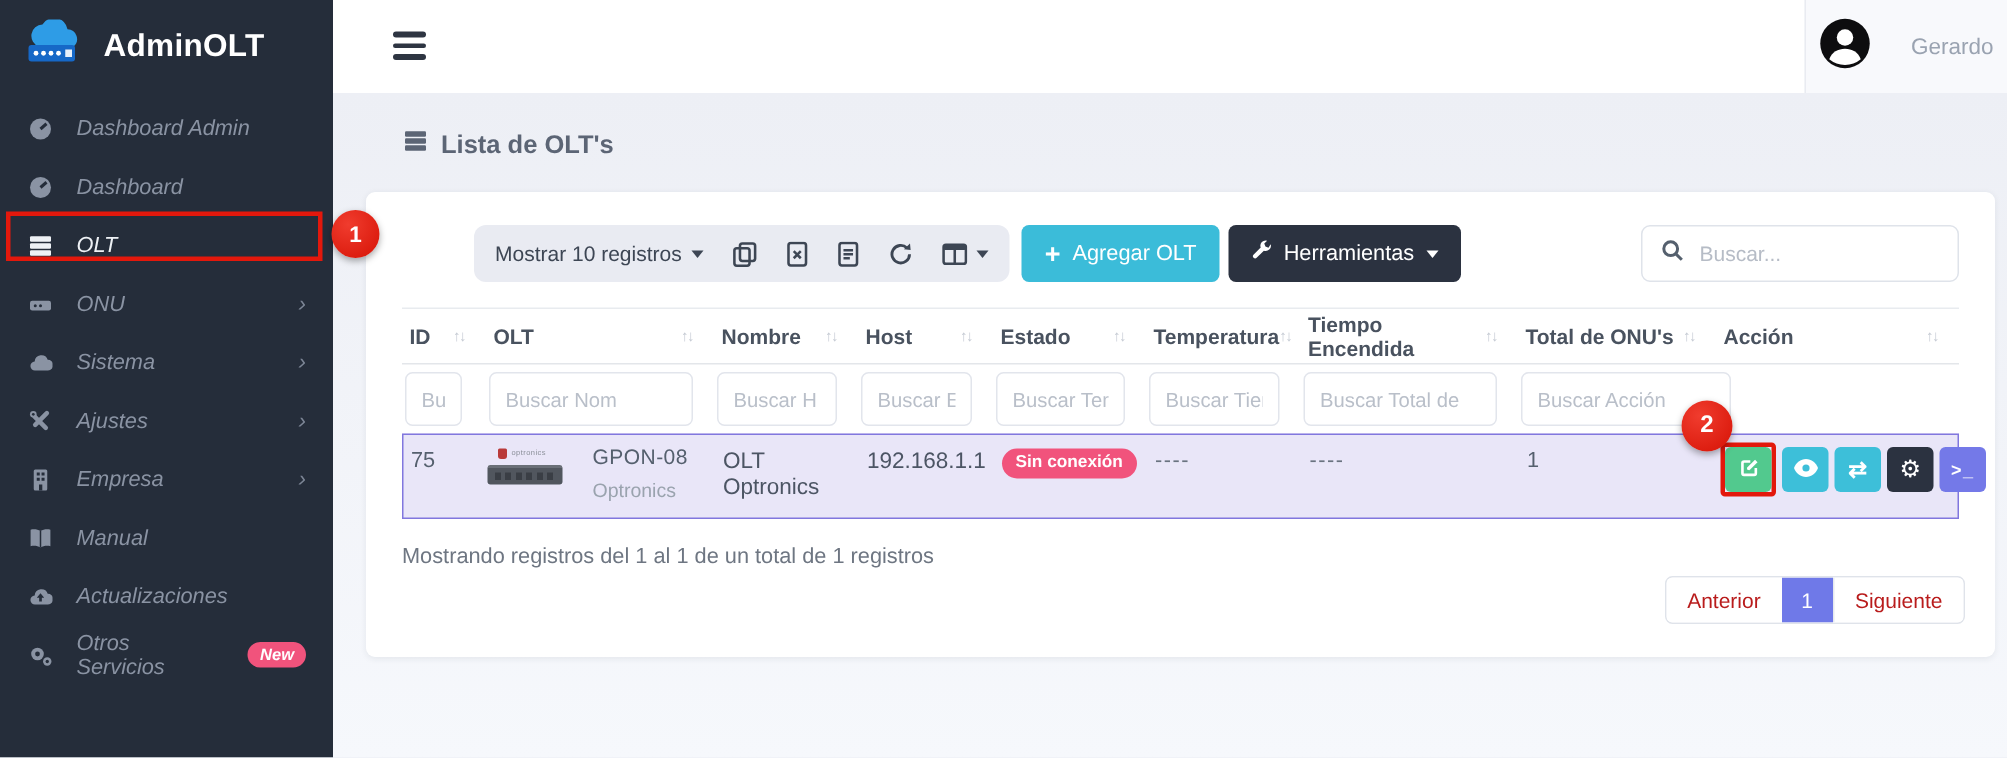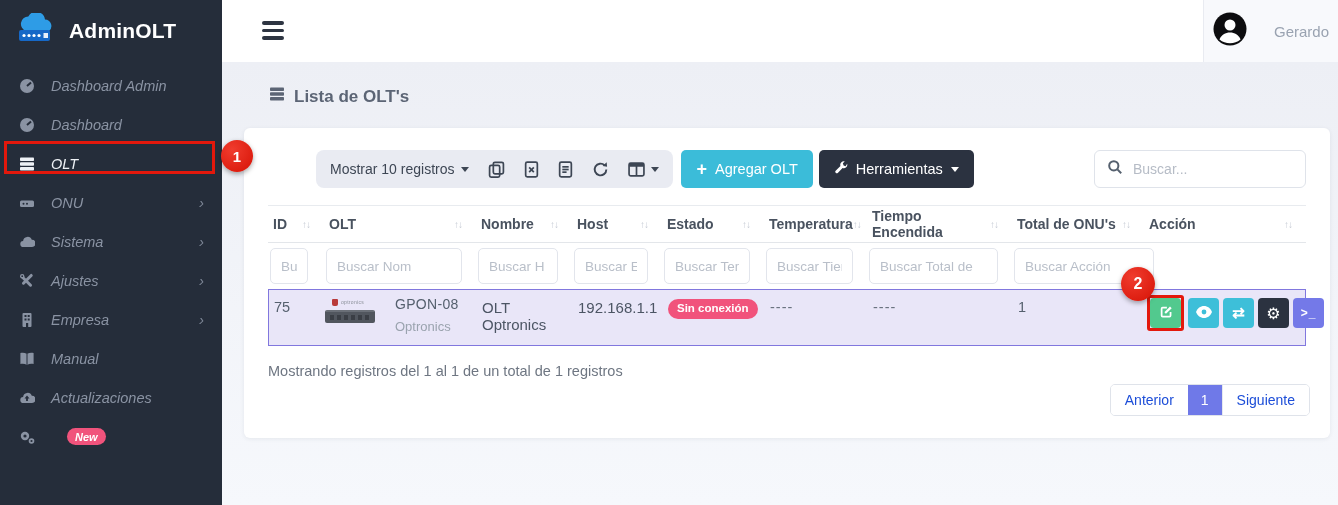--- a/index.html
+++ b/index.html
@@ -93,21 +93,21 @@
   .act.green { background:#52c98e; } .act.teal { background:#3dbfd9; }
   .act.dark { background:#2b3240; } .act.indigo { background:#7479e8; }
   .g-transfer::before { content:"⇄"; font-size:15px; font-weight:700; }
   .g-gear::before { content:"⚙"; font-size:16px; }
   .g-term::before { content:">_"; font-size:12px; font-weight:700; letter-spacing:1px; }
   .ann-wrap { border:3px solid #e3180c; border-radius:3px; display:inline-flex; }
 
   .summary { margin-top:17px; color:#6e7682; font-size:14.5px; }
   .pagination { position:absolute; right:20px; top:256px; display:inline-flex; border:1px solid #dfe3ea;
     border-radius:5px; overflow:hidden; background:#fff; }
-  .page-btn { padding:7px 14px; font-size:14px; color:#1d4ed8; cursor:pointer; background:#fff; }
+  .page-btn { padding:7px 14px; font-size:14px; color:#b91c1c; cursor:pointer; background:#fff; }
   .page-btn + .page-btn { border-left:1px solid #e6e9ee; }
   .page-btn.current { background:#6f79e8; color:#fff; border-left:none; padding:7px 13px; }
 
   
   .ann-rect { position:absolute; left:4px; top:141px; width:211px; height:33px;
     border:3px solid #e3180c; z-index:6; pointer-events:none; }
   .ann-circle { position:absolute; border-radius:50%; background:radial-gradient(circle at 35% 30%, #f03c2e, #d61205);
     color:#fff; font-weight:700; display:flex; align-items:center; justify-content:center;
     box-shadow:0 2px 5px rgba(0,0,0,.35); z-index:20; }
   .ann-1 { left:221px; top:140px; width:32px; height:32px; font-size:15px; }
@@ -226,20 +226,21 @@
     </div>
     <div class="side-item">
       <span class="sicon">
         <svg width="17" height="16" viewBox="0 0 17 16" fill="currentColor">
             <circle cx="6" cy="7" r="4.2"></circle>
             <circle cx="6" cy="7" r="1.6" fill="#252d3a"></circle>
             <circle cx="12.5" cy="12" r="2.8"></circle>
             <circle cx="12.5" cy="12" r="1.1" fill="#252d3a"></circle>
           </svg>
       </span>
+      <span>Otros Servicios</span>
       <span class="new-badge">New</span>
     </div>
   </div>
 </div>
 
 <div class="topbar">
   <div class="hamburger">
       <span></span>
       <span></span>
       <span></span>

